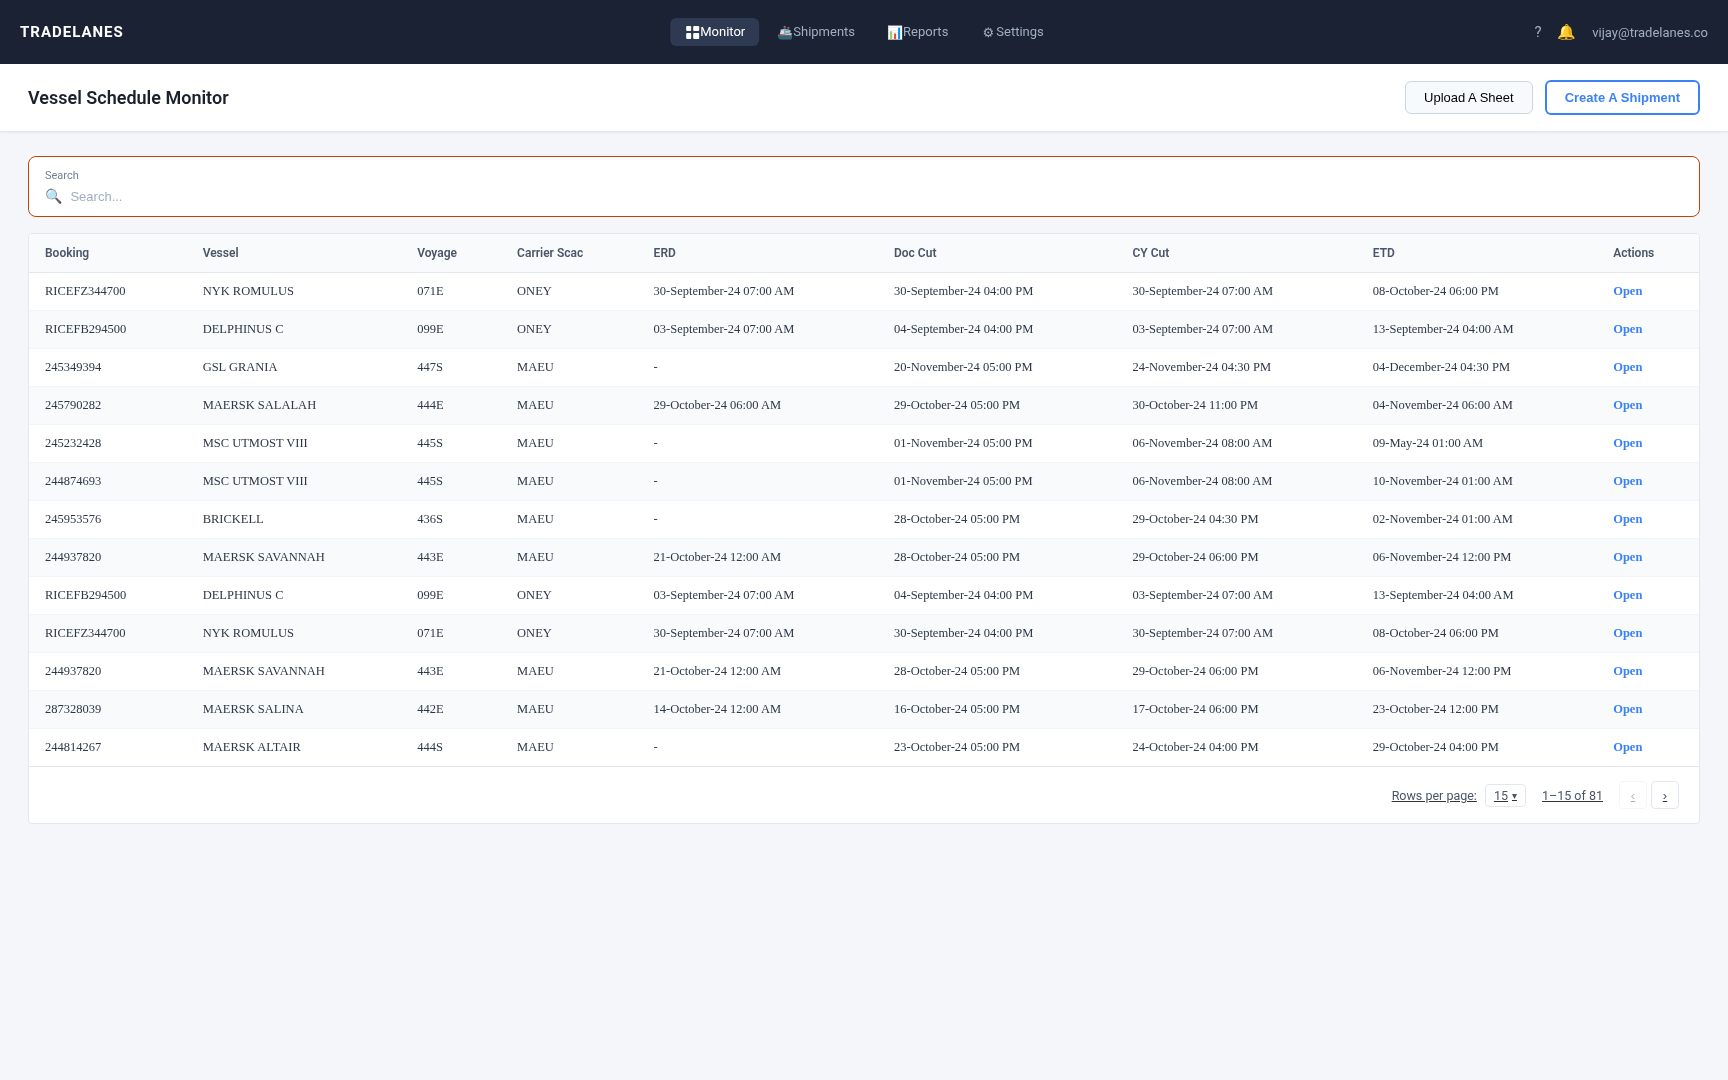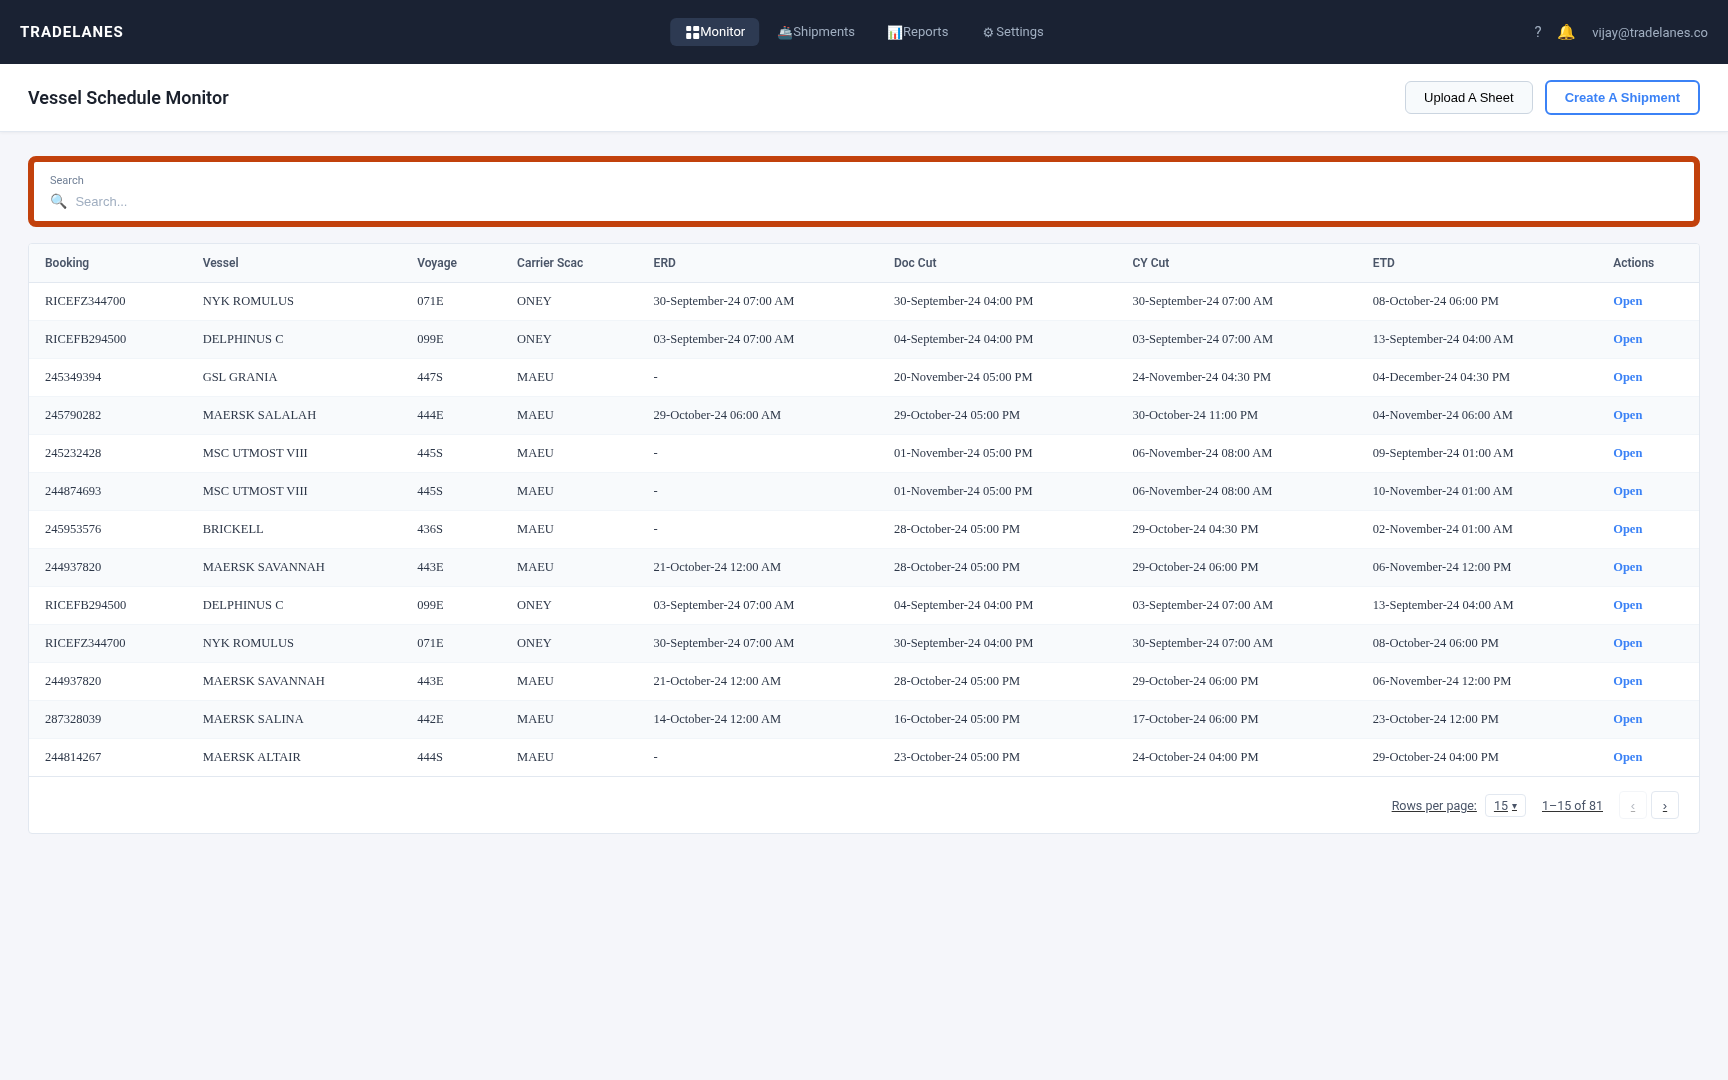--- a/index.html
+++ b/index.html
@@ -109,21 +109,21 @@
     }
 
     
     .content {
       padding: 24px 28px;
     }
 
     
     .search-container {
       background: #fff;
-      border: 6px solid #c2410c;
+      border: 1px solid #c2410c;
       border-radius: 8px;
       padding: 12px 16px;
       margin-bottom: 16px;
       max-width: 100%;
     }
     .search-label {
       font-size: 11px;
       color: #718096;
       margin-bottom: 6px;
       display: block;
@@ -382,21 +382,21 @@
             <td><span class="action-open">Open</span></td>
           </tr>
           <tr>
             <td>245232428</td>
             <td>MSC UTMOST VIII</td>
             <td>445S</td>
             <td>MAEU</td>
             <td>-</td>
             <td>01-November-24 05:00 PM</td>
             <td>06-November-24 08:00 AM</td>
-            <td>09-September-24 01:00 AM</td>
+            <td>09-May-24 01:00 AM</td>
             <td><span class="action-open">Open</span></td>
           </tr>
           <tr>
             <td>244874693</td>
             <td>MSC UTMOST VIII</td>
             <td>445S</td>
             <td>MAEU</td>
             <td>-</td>
             <td>01-November-24 05:00 PM</td>
             <td>06-November-24 08:00 AM</td>

